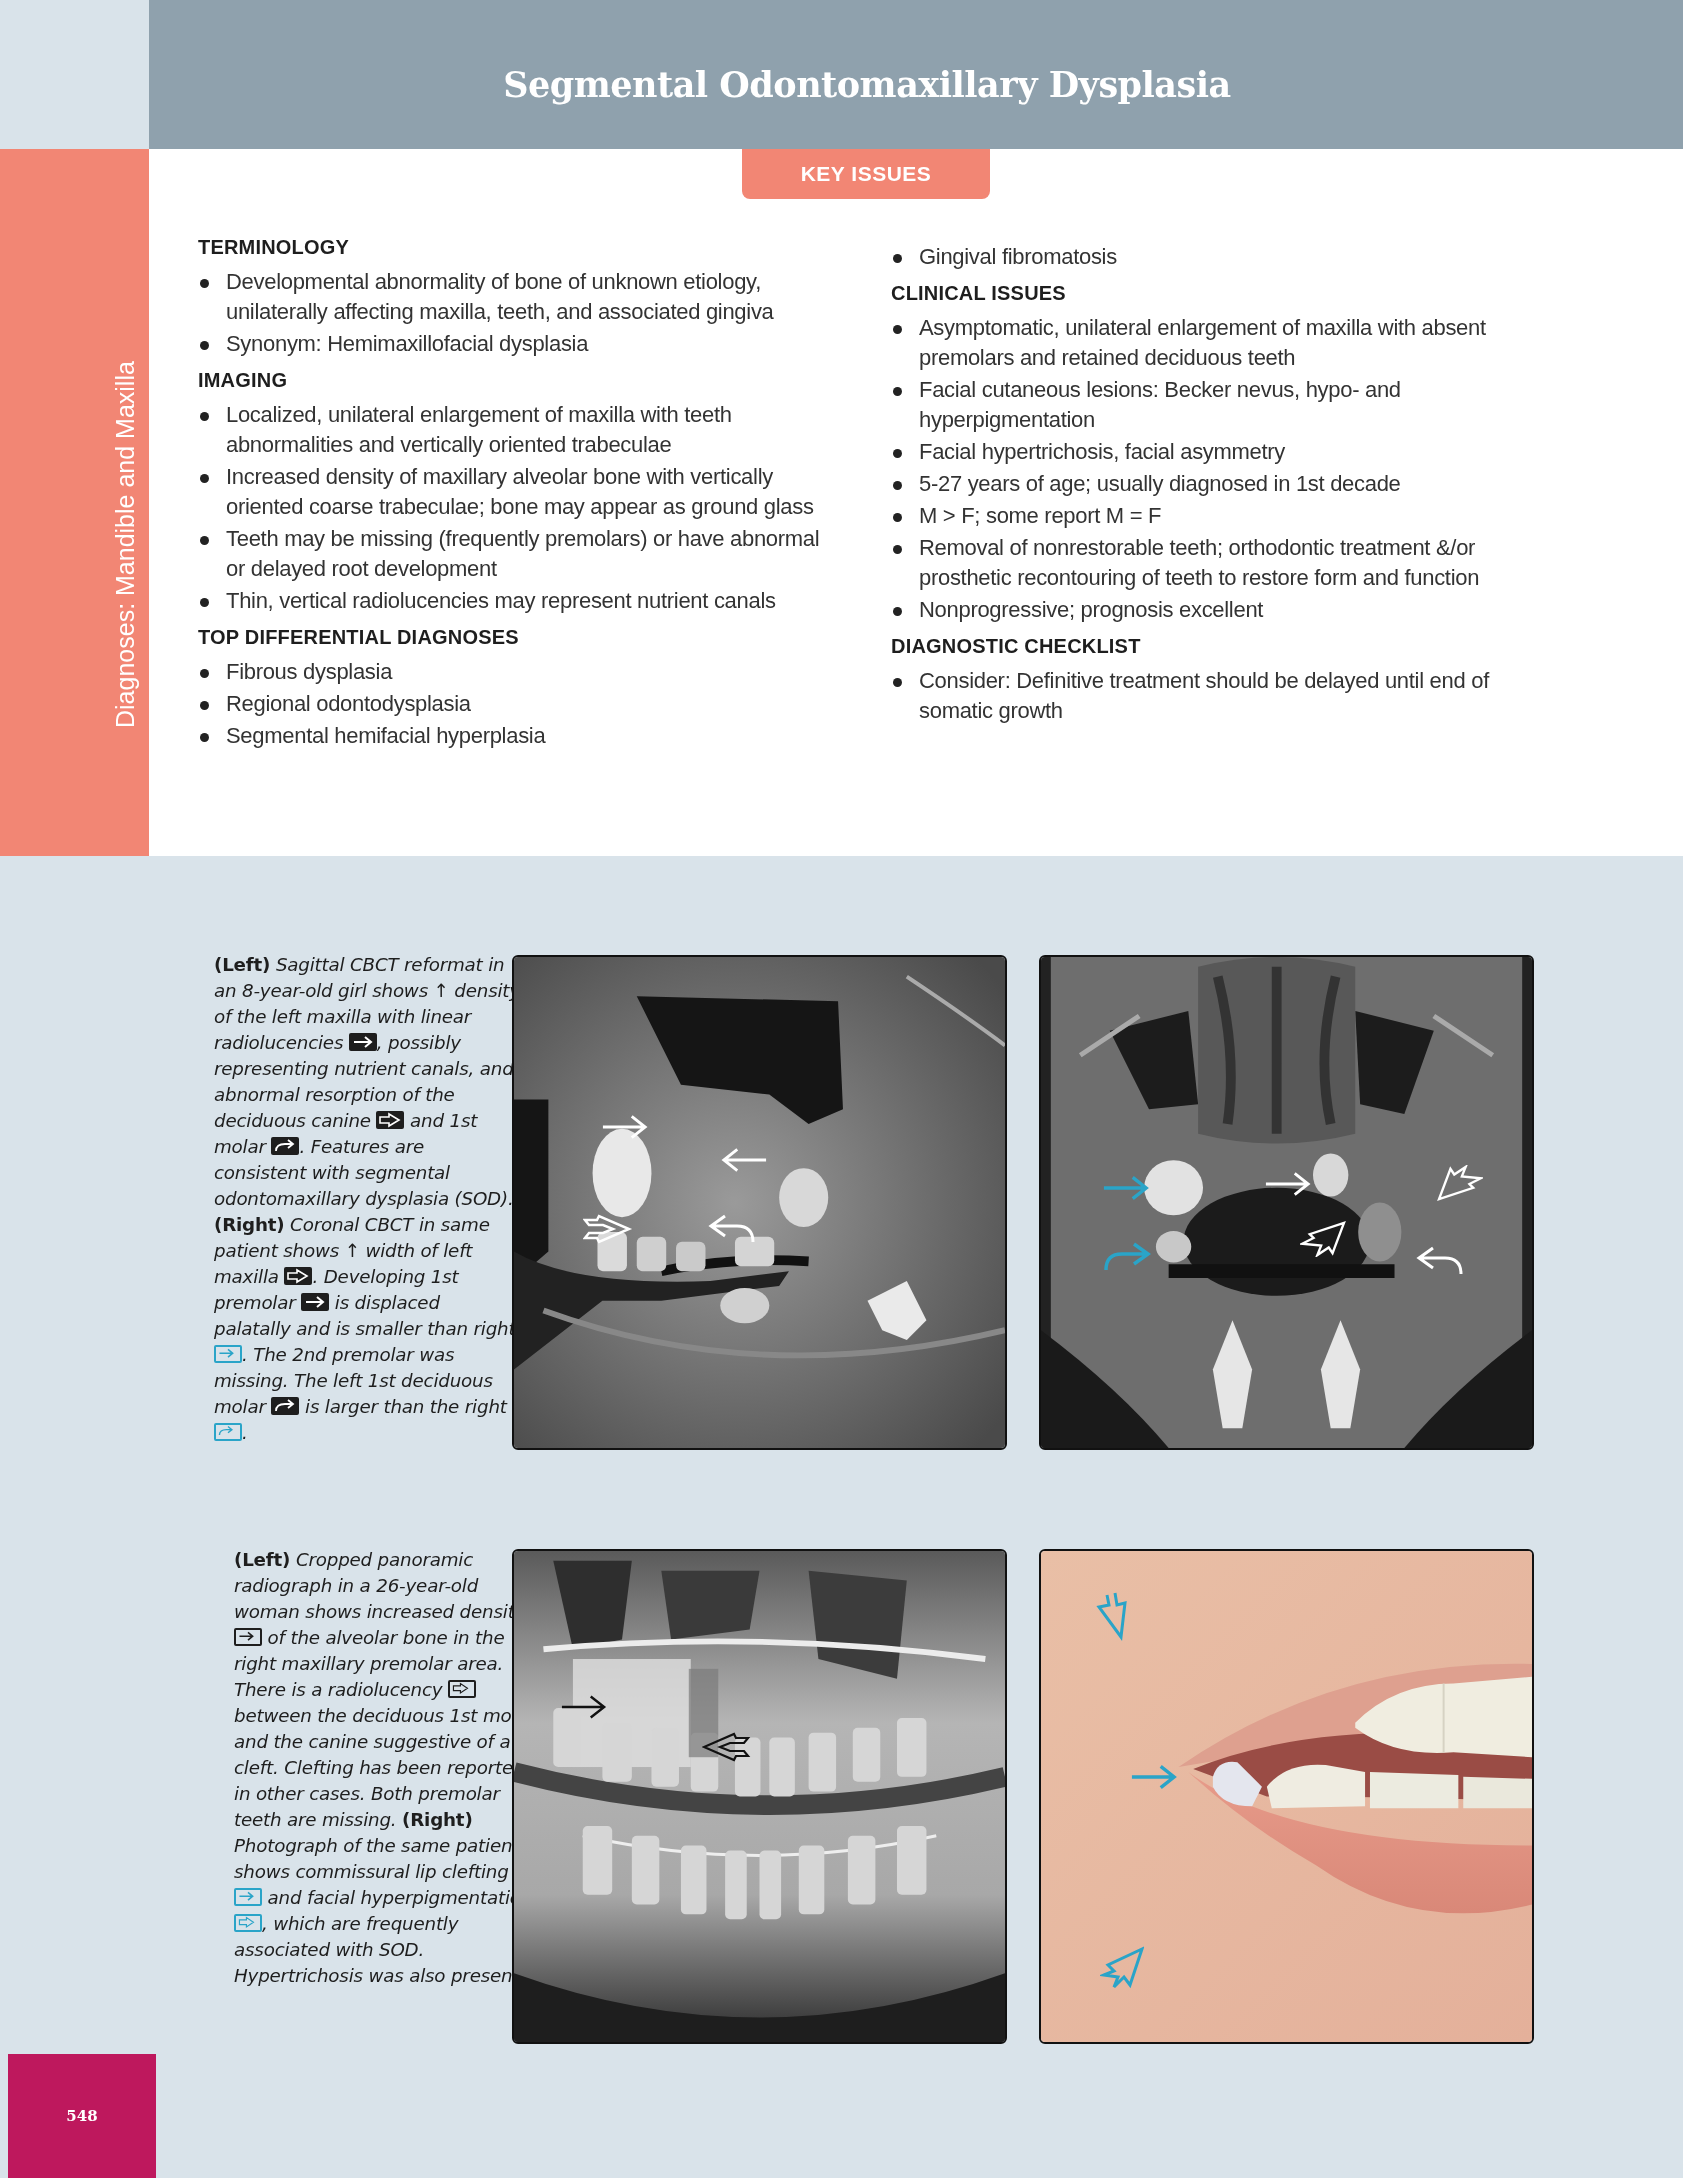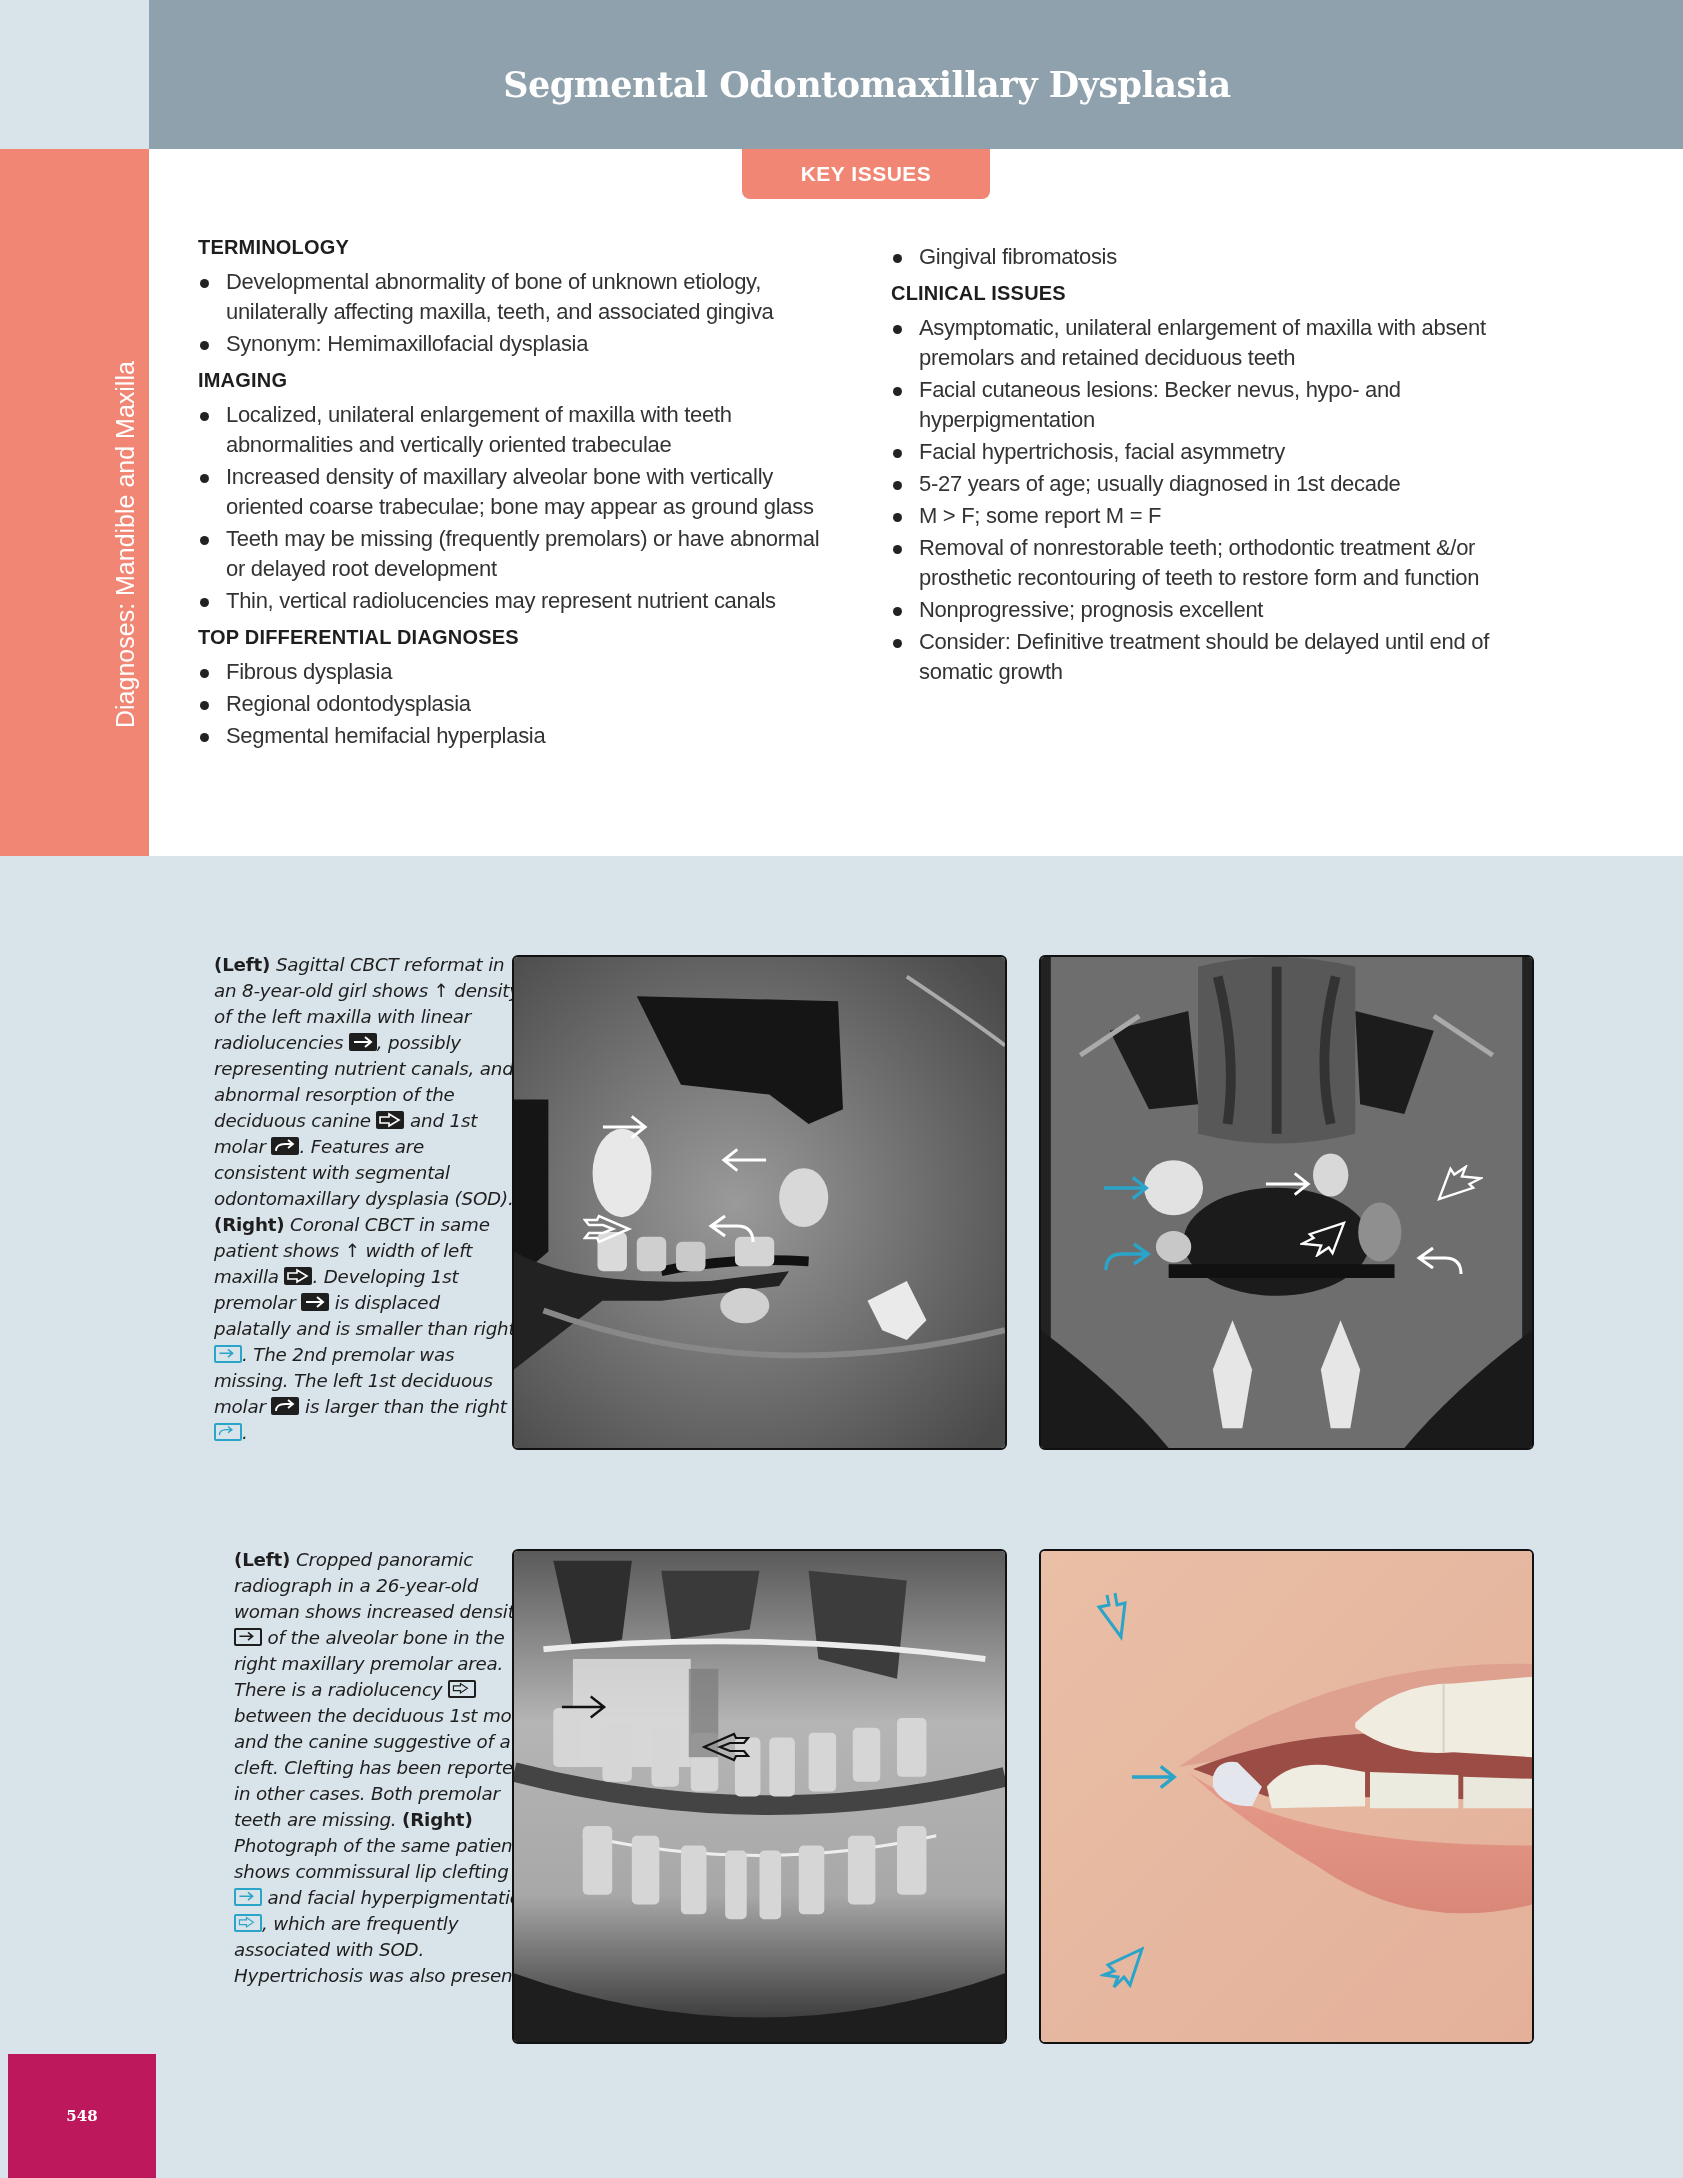--- a/index.html
+++ b/index.html
@@ -86,20 +86,21 @@
       <li>Asymptomatic, unilateral enlargement of maxilla with absent premolars and retained deciduous teeth</li>
       <li>Facial cutaneous lesions: Becker nevus, hypo- and hyperpigmentation</li>
       <li>Facial hypertrichosis, facial asymmetry</li>
       <li>5-27 years of age; usually diagnosed in 1st decade</li>
       <li>M &gt; F; some report M = F</li>
       <li>Removal of nonrestorable teeth; orthodontic treatment &amp;/or prosthetic recontouring of teeth to restore form and function</li>
       <li>Nonprogressive; prognosis excellent</li>
     </ul>
   </div>
   <div>
+    <h2 class="section-head">DIAGNOSTIC CHECKLIST</h2>
     <ul class="bullets">
       <li>Consider: Definitive treatment should be delayed until end of somatic growth</li>
     </ul>
   </div>
 </div>
 
 <div class="caption" style="left:198px; top:952px;margin-left:16px;">
   <b>(Left)</b><span> Sagittal CBCT reformat in an 8-year-old girl shows ↑ density of the left maxilla with linear radiolucencies </span><span class="arr dark"><svg viewBox="0 0 28 18">
         <path d="M5 9 H21 M16 4 L22 9 L16 14" stroke="#fff" stroke-width="2" fill="none"></path>
       </svg></span><span>, possibly representing nutrient canals, and abnormal resorption of the deciduous canine </span><span class="arr dark"><svg viewBox="0 0 28 18">

